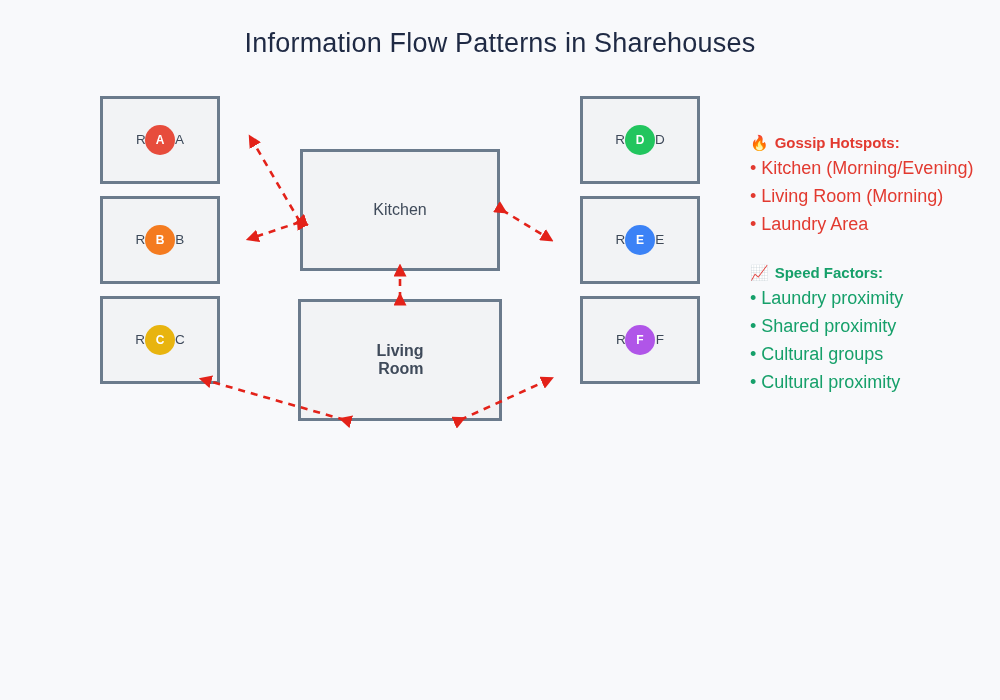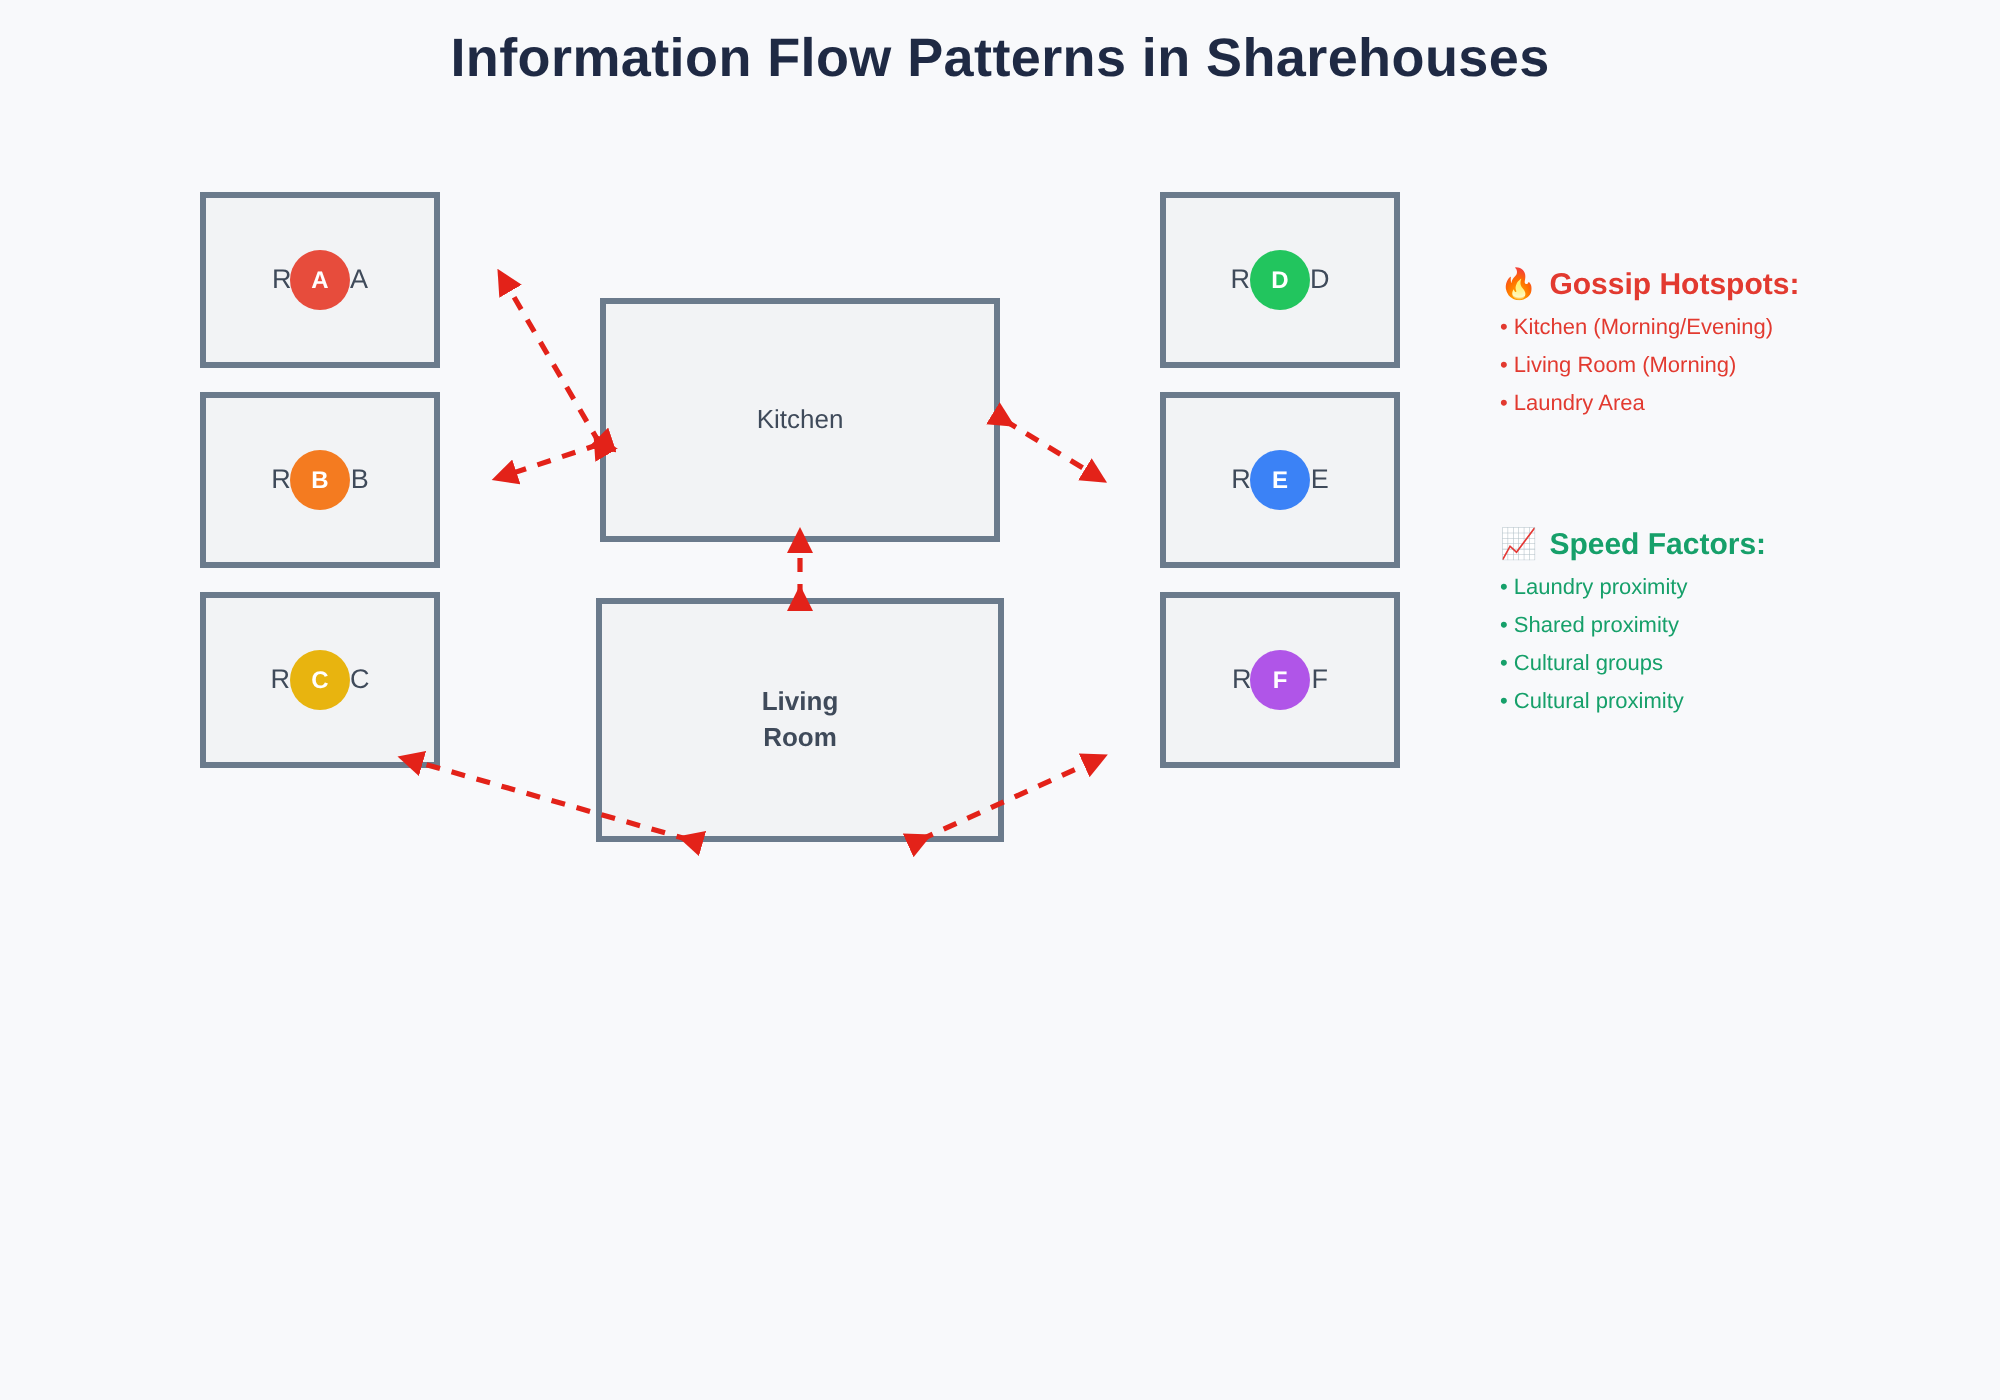--- a/index.html
+++ b/index.html
@@ -19,25 +19,25 @@
     position: absolute;
     left: 0; top: 0;
     width: 1000px;
     height: 700px;
   }
 
   
   #page-title {
     position: absolute;
     left: 0;
-    top: 14px;
+    top: 28px;
     width: 1000px;
     text-align: center;
     font-size: 27px;
-    font-weight: bold;
+    font-weight: normal;
     color: #1f2a44;
     letter-spacing: 0.2px;
   }
 
   
   .room-box {
     position: absolute;
     box-sizing: border-box;
     background: #f2f3f5;
     border: 3px solid #6b7b8c;
@@ -48,21 +48,22 @@
   .room-label {
     font-size: 13.5px;
     color: #3f4a5a;
     text-align: center;
     line-height: 18px;
     white-space: pre-line;
     position: relative;
     z-index: 1;
   }
   .area-box .room-label {
-    font-size: 13px;
+    font-size: 16px;
+    text-align: right;
   }
 
   
   .badge {
     position: absolute;
     width: 30px;
     height: 30px;
     border-radius: 50%;
     display: flex;
     align-items: center;
@@ -94,21 +95,21 @@
     align-items: center;
     gap: 6px;
     white-space: nowrap;
   }
   .legend-icon {
     font-size: 15px;
     line-height: 1;
     display: inline-block;
   }
   .legend-item {
-    font-size: 11px;
+    font-size: 18px;
     margin-top: 7px;
     white-space: nowrap;
   }
   #gossip-block .legend-heading,
   #gossip-block .legend-item { color: #e23a30; }
   #speed-block .legend-heading,
   #speed-block .legend-item { color: #16a06a; }
 </style>
 </head>
 <body>

